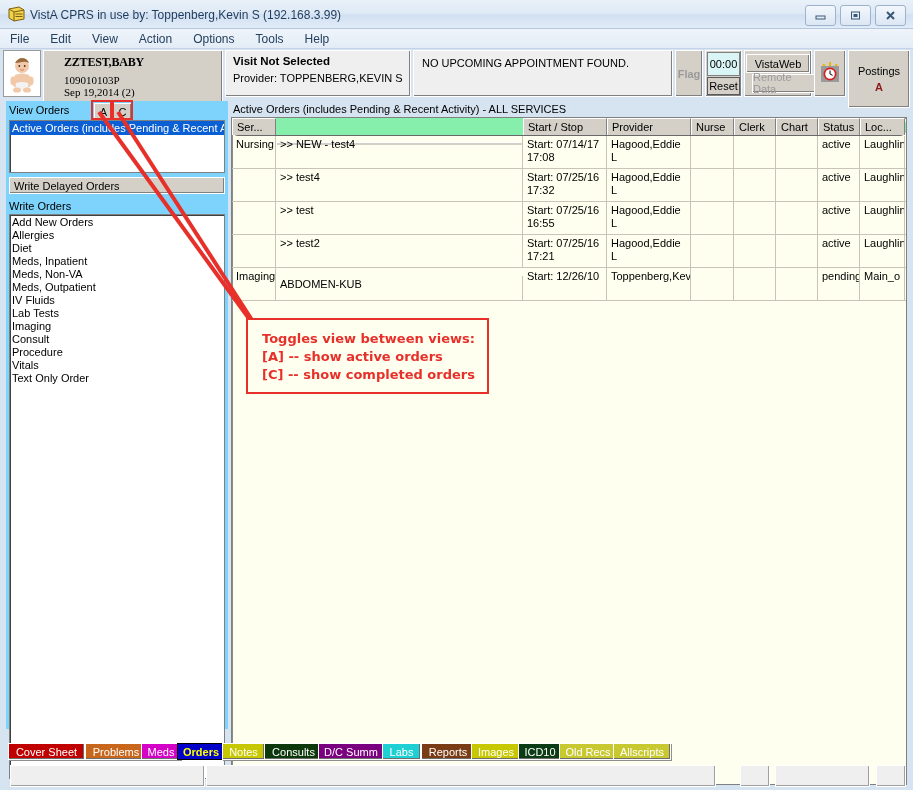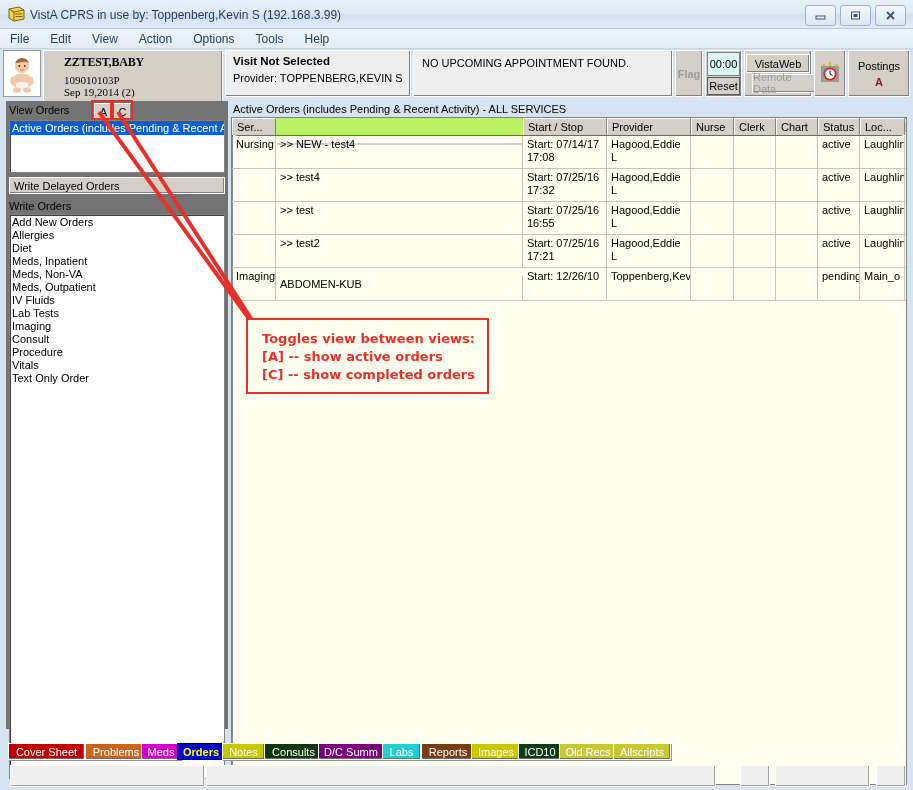--- a/index.html
+++ b/index.html
@@ -75,29 +75,29 @@
   .timer-top{flex:1;background:#d9f5f6;border:1px solid #808080;margin:1px;box-sizing:border-box;
      display:flex;align-items:center;justify-content:center;font-size:11px;}
   .timer-btn{height:16px;margin:0 1px 1px 1px;border:1px solid #5a5a5a;background:#d4d0c8;
      display:flex;align-items:center;justify-content:center;font-size:11px;}
   .pbox-vweb{width:68px;height:47px;background:#d4d0c8;display:flex;flex-direction:column;
      align-items:center;justify-content:space-around;padding:3px 0;box-sizing:border-box;}
   .vwebbtn{width:62px;height:17px;background:#d4d0c8;border:1px solid #fff;
      box-shadow:inset -1px -1px 0 #808080;display:flex;align-items:center;justify-content:center;font-size:11px;}
   .vwebbtn.dis{color:#9a9a9a;margin-left:12px;}
   .pbox-alarm{width:32px;height:47px;background:#d4d0c8;display:flex;align-items:center;justify-content:center;}
-  .pbox-post{width:62px;height:47px;background:#d4d0c8;display:flex;flex-direction:column;
+  .pbox-post{width:62px;height:58px;background:#d4d0c8;display:flex;flex-direction:column;
      align-items:center;justify-content:center;gap:4px;}
   .post-t{font-size:11px;}
   .post-a{font-size:11px;font-weight:bold;color:#8b1a1a;}
 
   
   .leftpane{
     position:absolute;left:6px;top:52px;width:222px;height:628px;
-    background:#737373;
+    background:#7dd3fc;
   }
   .lbl-vieworders{position:absolute;left:3px;top:3px;font-size:11px;color:#000;}
   .ac-btn{
     position:absolute;top:2px;width:17px;height:15px;background:#d4d0c8;
     border:1px solid #fff;box-shadow:inset -1px -1px 0 #808080;
     display:flex;align-items:center;justify-content:center;font-size:11px;
   }
   .ac-hl{position:absolute;border:2px solid #e8302a;box-sizing:border-box;}
   .viewlist{
     position:absolute;left:3px;top:19px;width:216px;height:53px;
@@ -121,21 +121,21 @@
   .writelist div{font-size:11px;line-height:13px;color:#000;white-space:nowrap;}
 
   
   .rightpane{position:absolute;left:231px;top:52px;width:676px;height:684px;}
   .grid-caption{position:absolute;left:2px;top:2px;font-size:11px;color:#000;white-space:nowrap;}
   .grid{
     position:absolute;left:0px;top:16px;width:676px;height:668px;
     background:#fffff0;border:1px solid #808080;box-sizing:border-box;
     box-shadow:inset 1px 1px 0 #8b8b8b;
   }
-  .ghead{display:flex;height:17px;background:#bef264;border-bottom:1px solid #696969;border-radius:6px;}
+  .ghead{display:flex;height:17px;background:#86efac;border-bottom:1px solid #696969;border-radius:6px;}
   .gh{
     border-right:1px solid #808080;box-sizing:border-box;
     font-size:11px;padding:2px 0 0 4px;background:#d4d0c8;
     border-top:1px solid #fff;border-left:1px solid #fff;
     white-space:nowrap;overflow:hidden;
   }
   .grow{display:flex;border-bottom:1px solid #c8c4b8;}
   .gc{
     border-right:1px solid #c8c4b8;box-sizing:border-box;
     font-size:11px;padding:2px 2px 2px 4px;white-space:pre-line;overflow:hidden;

